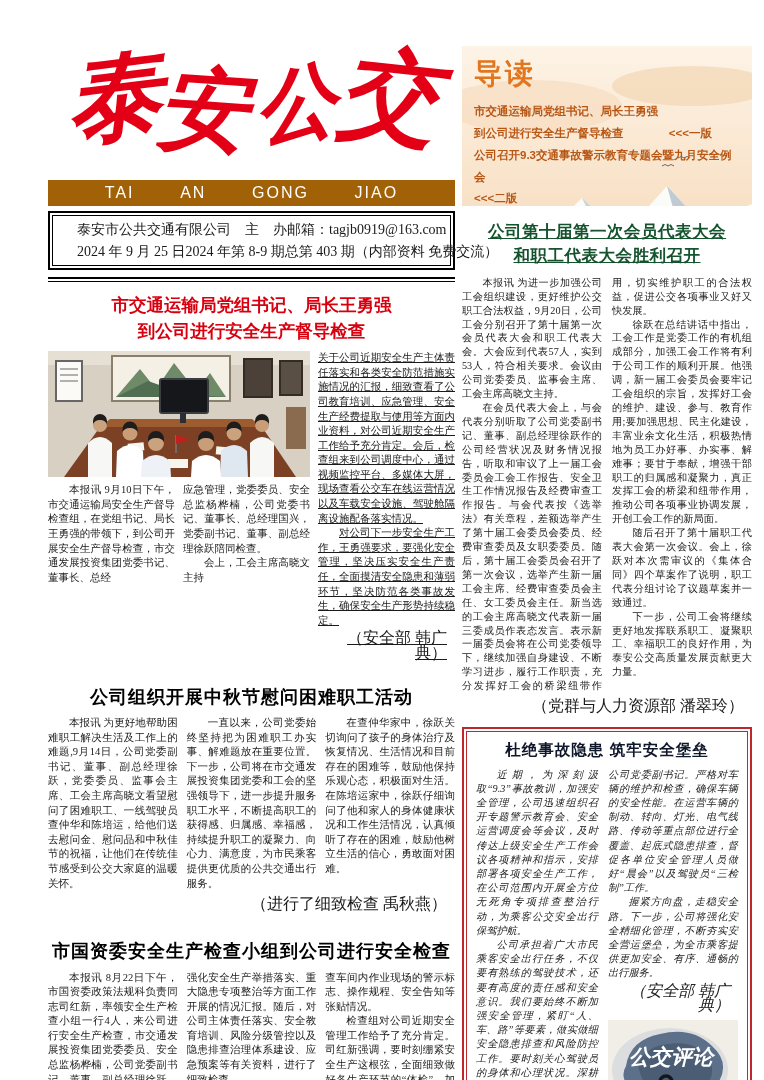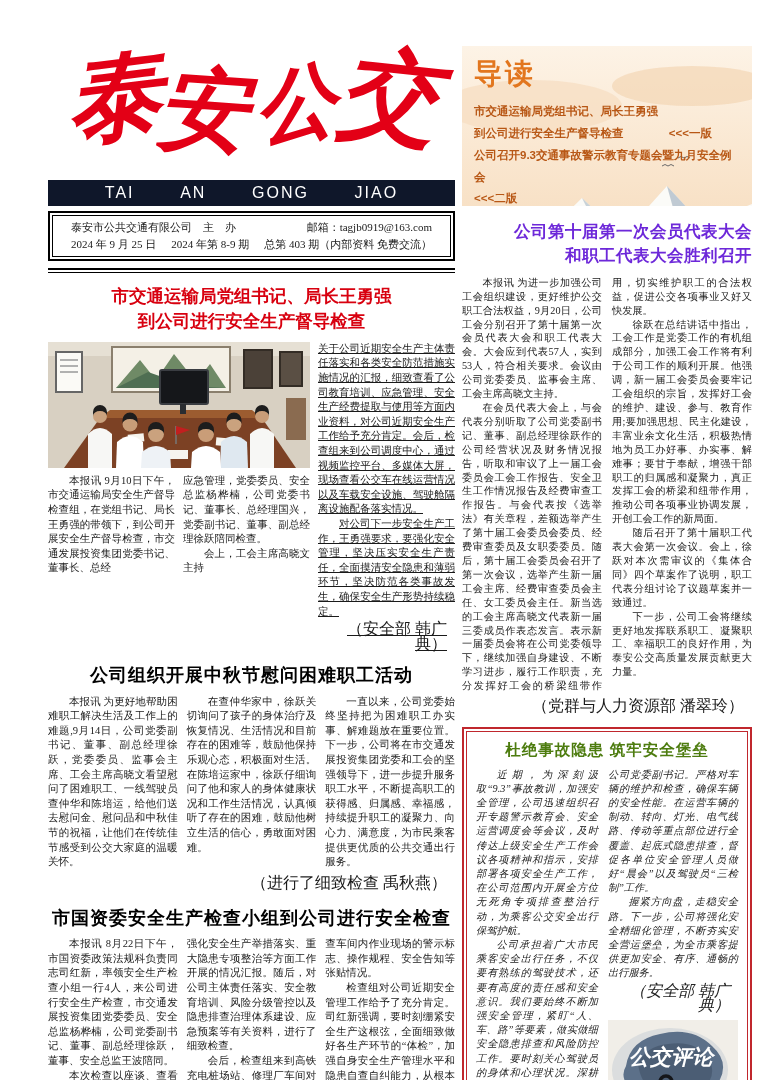--- a/index.html
+++ b/index.html
@@ -17,36 +17,36 @@
     color:#e30016; font-weight:bold; font-style:italic;
     font-family:"DejaVu Serif","Liberation Serif",serif;
     display:inline-block; line-height:1;
   }
   .cg0 { font-size:96px; transform:rotate(-7deg) translateY(-4px); }
   .cg1 { font-size:90px; transform:rotate(4deg) translateY(8px); margin-left:-4px; }
   .cg2 { font-size:82px; transform:rotate(-9deg) translateY(2px); margin-left:6px; }
   .cg3 { font-size:100px; transform:rotate(6deg) translateY(-6px); margin-left:2px; }
 
   .pinyin-bar {
-    height:26px; background:#0f172a; color:#ffffff;
+    height:26px; background:#a16207; color:#ffffff;
     display:flex; align-items:center; justify-content:space-around;
     font-family:"Liberation Sans","DejaVu Sans",sans-serif;
     font-size:16px; letter-spacing:2px; padding:0 34px;
   }
   .info-box { border:2px solid #000; margin-top:5px; padding:2px; }
-  .info-inner { border:1px solid #000; padding:3px 18px; font-size:11px; line-height:1.55; }
+  .info-inner { border:1px solid #000; padding:3px 24px; font-size:14px; line-height:1.55; }
   .info-row { display:flex; justify-content:space-between; white-space:nowrap; }
   .double-rule { margin-top:7px; height:5px; border-top:2px solid #000; border-bottom:1.5px solid #000; }
 
   .hl-red {
     color:#d8000f; text-align:center; margin:11px 0 7px;
     font:bold 17.5px/1.45 "Liberation Sans","DejaVu Sans",sans-serif;
   }
   .hl-black {
-    color:#000; text-align:center; margin:13px 0 7px; letter-spacing:1px;
+    color:#000; text-align:center; margin:25px 0 7px; letter-spacing:1px;
     font:bold 18px/1.3 "Liberation Sans","DejaVu Sans",sans-serif;
   }
 
   .body-text { font-size:10.5px; line-height:14.6px; text-align:justify; }
   p { margin:0; text-indent:2em; }
   .first-noindent p:first-child { text-indent:0; }
   .byline { text-align:right; padding-right:8px; margin-top:3px; font-size:16px; }
 
   .a1-row { display:flex; gap:8px; }
   .a1-left { width:262px; }
@@ -67,29 +67,30 @@
   .daodu-title {
     color:#e2761e; letter-spacing:3px; margin-bottom:13px;
     font:bold 28px/1 "Liberation Sans","DejaVu Sans",sans-serif;
   }
   .dd-l1, .dd-row { color:#b85715; font:bold 11.5px/1.9 "Liberation Sans","DejaVu Sans",sans-serif; }
   .dd-l1:empty { display:none; }
   .dd-row { display:flex; justify-content:space-between; padding-right:26px; }
   .dd-row span:empty { display:none; }
 
   .hl-right {
-    color:#6d28d9; text-align:right; margin:14px 0 8px; letter-spacing:0.5px;
+    color:#14532d; text-align:center; margin:14px 0 8px; letter-spacing:0.5px;
     font:bold 16.5px/1.45 "Liberation Sans","DejaVu Sans",sans-serif;
+    text-decoration:underline;
   }
   .r-article { font-size:10.2px; line-height:13.9px; text-align:justify; }
 
   .redbox-outer { border:2px solid #c0272d; margin-top:10px; padding:2px; }
   .redbox-inner { border:1px solid #c0272d; padding:7px 9px 9px; }
   .redbox-title {
-    color:#4d7c0f; text-align:center; margin:2px 0 8px; letter-spacing:1px;
+    color:#0f172a; text-align:center; margin:2px 0 8px; letter-spacing:1px;
     font:bold 15.5px/1.2 "Liberation Sans","DejaVu Sans",sans-serif;
   }
   .redbox-cols { display:flex; gap:10px; }
   .redbox-col { width:50%; font-style:italic; font-size:10.2px; line-height:14.2px; text-align:justify; color:#222; }
   .stamp { margin-top:8px; }
 </style>
 </head>
 <body>
 
 <div class="page">
@@ -199,22 +200,22 @@
             <p>关于公司近期安全生产主体责任落实和各类安全防范措施实施情况的汇报，细致查看了公司教育培训、应急管理、安全生产经费提取与使用等方面内业资料，对公司近期安全生产工作给予充分肯定。会后，检查组来到公司调度中心，通过视频监控平台、多媒体大屏，现场查看公交车在线运营情况以及车载安全设施、驾驶舱隔离设施配备落实情况。</p>
             <p>对公司下一步安全生产工作，王勇强要求，要强化安全管理，坚决压实安全生产责任，全面摸清安全隐患和薄弱环节，坚决防范各类事故发生，确保安全生产形势持续稳定。</p>
           </div>
         <div class="byline">（安全部 韩广典）</div>
       </div>
     </div>
 
     <div class="hl-black">公司组织开展中秋节慰问困难职工活动</div>
     <div class="cols3 body-text">
         <p>本报讯 为更好地帮助困难职工解决生活及工作上的难题,9月14日，公司党委副书记、董事、副总经理徐跃，党委委员、监事会主席、工会主席高晓文看望慰问了困难职工、一线驾驶员查仲华和陈培运，给他们送去慰问金、慰问品和中秋佳节的祝福，让他们在传统佳节感受到公交大家庭的温暖关怀。</p>
+        <p>一直以来，公司党委始终坚持把为困难职工办实事、解难题放在重要位置。下一步，公司将在市交通发展投资集团党委和工会的坚强领导下，进一步提升服务职工水平，不断提高职工的获得感、归属感、幸福感，持续提升职工的凝聚力、向心力、满意度，为市民乘客提供更优质的公共交通出行服务。</p>
         <p>在查仲华家中，徐跃关切询问了孩子的身体治疗及恢复情况、生活情况和目前存在的困难等，鼓励他保持乐观心态，积极面对生活。在陈培运家中，徐跃仔细询问了他和家人的身体健康状况和工作生活情况，认真倾听了存在的困难，鼓励他树立生活的信心，勇敢面对困难。</p>
-        <p>一直以来，公司党委始终坚持把为困难职工办实事、解难题放在重要位置。下一步，公司将在市交通发展投资集团党委和工会的坚强领导下，进一步提升服务职工水平，不断提高职工的获得感、归属感、幸福感，持续提升职工的凝聚力、向心力、满意度，为市民乘客提供更优质的公共交通出行服务。</p>
       </div>
     <div class="byline">（进行了细致检查 禹秋燕）</div>
 
     <div class="hl-black">市国资委安全生产检查小组到公司进行安全检查</div>
     <div class="cols3 body-text">
         <p>本报讯 8月22日下午，市国资委政策法规科负责同志司红新，率领安全生产检查小组一行4人，来公司进行安全生产检查，市交通发展投资集团党委委员、安全总监杨桦楠，公司党委副书记、董事、副总经理徐跃，董事、安全总监王波陪同。</p>
         <p>本次检查以座谈、查看公司内业资料和工作现场相结合的方式进行。检查组首先听取了徐跃关于公司近期强化安全生产举措落实、重大隐患专项整治等方面工作开展的情况汇报。随后，对公司主体责任落实、安全教育培训、风险分级管控以及隐患排查治理体系建设、应急预案等有关资料，进行了细致检查。</p>
         <p>会后，检查组来到高铁充电桩场站、修理厂车间对现场作业管理情况进行实地了解。检查营运车辆安全设备设施配备及维护情况，检查车间内作业现场的警示标志、操作规程、安全告知等张贴情况。</p>
         <p>检查组对公司近期安全管理工作给予了充分肯定。司红新强调，要时刻绷紧安全生产这根弦，全面细致做好各生产环节的“体检”，加强自身安全生产管理水平和隐患自查自纠能力，从根本上消除事故隐患，牢牢守住安全生产的底线。</p>
       </div>

